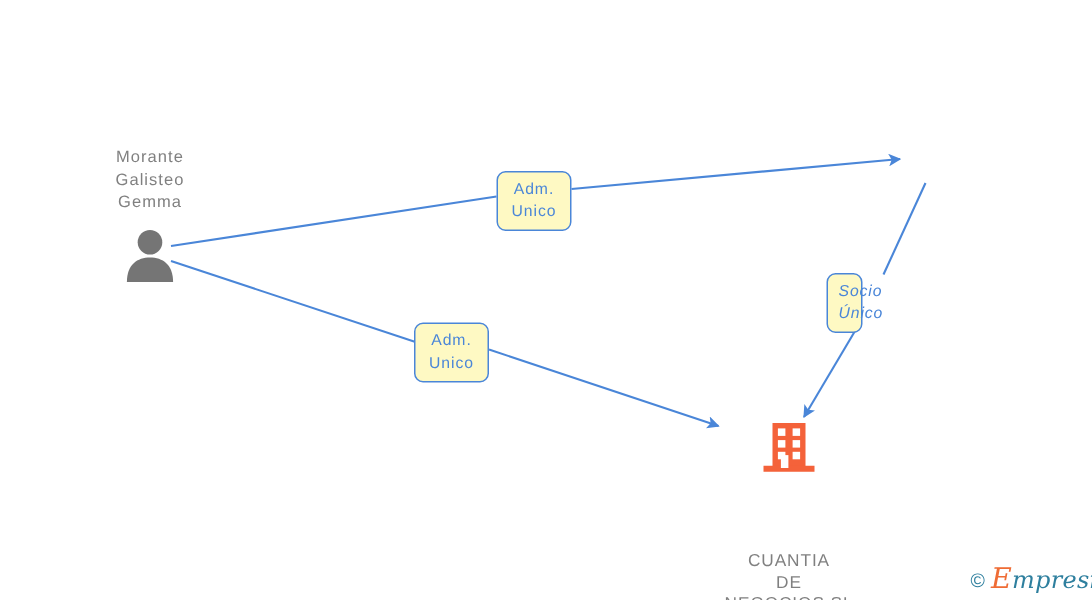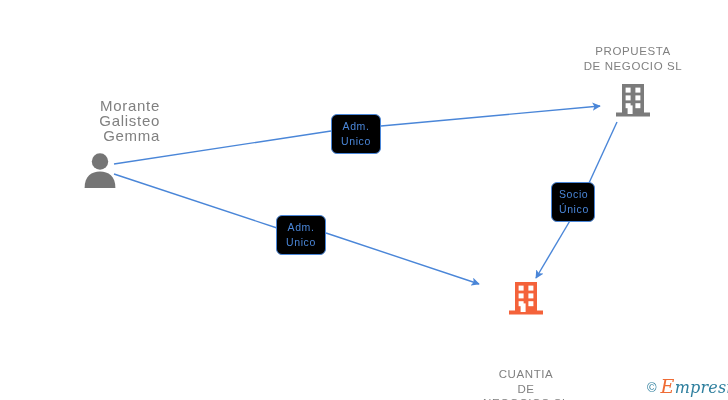--- a/index.html
+++ b/index.html
@@ -28,23 +28,23 @@
 
   
   .person-node {
     position: absolute;
   }
   .person-name {
     position: absolute;
     left: 0;
     top: 0;
     width: 120px;
-    text-align: right;
+    text-align: center;
     color: #808080;
-    font-size: 15px;
+    font-size: 11px;
     line-height: 15px;
     letter-spacing: 0.7px;
     white-space: pre-line;
   }
   .person-glyph {
     position: absolute;
   }
 
   
   .company-node {
@@ -63,21 +63,21 @@
     letter-spacing: 0.6px;
     white-space: pre-line;
   }
 
   
   .edge-chip {
     position: absolute;
     box-sizing: border-box;
     border: 1px solid #4a86d8;
     border-radius: 6px;
-    background: #000000;
+    background: #fef9c3;
     color: #4a86d8;
     font-size: 10.5px;
     line-height: 15px;
     letter-spacing: 0.6px;
     text-align: center;
     padding: 4px 7px 4px 7px;
     white-space: pre-line;
   }
 
   
@@ -136,37 +136,20 @@
 Galisteo
 Gemma</div>
     <div class="person-glyph" style="left:41px; top:52px;">
       <svg width="38" height="38" viewBox="0 0 38 38">
         <circle cx="19" cy="11.5" r="8.2" fill="#757575"></circle>
         <path d="M 3.6 38 C 3.6 26.2 10.6 21.6 19 21.6 C 27.4 21.6 34.4 26.2 34.4 38 Z" fill="#757575"></path>
       </svg>
     </div>
   </div>
 
-  <div class="company-node" style="left:558px; top:44px; width:150px; height:82px;">
-    <div class="company-name" style="left:0; top:0;">PROPUESTA
-DE NEGOCIO SL</div>
-    <div class="company-glyph" style="left:56px; top:38px;">
-      <svg width="38" height="36" viewBox="0 0 38 36">
-        <rect x="8" y="2" width="22" height="30" fill="#7b7b7b"></rect>
-        <rect x="2" y="30.5" width="34" height="4" fill="#7b7b7b"></rect>
-        <rect x="11.6" y="5.6" width="5" height="5" fill="#ffffff"></rect>
-        <rect x="21.4" y="5.6" width="5" height="5" fill="#ffffff"></rect>
-        <rect x="11.6" y="13.4" width="5" height="5" fill="#ffffff"></rect>
-        <rect x="21.4" y="13.4" width="5" height="5" fill="#ffffff"></rect>
-        <rect x="11.6" y="21.2" width="5" height="5" fill="#ffffff"></rect>
-        <rect x="21.4" y="21.2" width="5" height="5" fill="#ffffff"></rect>
-        <rect x="13.6" y="23.4" width="5" height="8.6" fill="#ffffff"></rect>
-      </svg>
-    </div>
-  </div>
 
   <div class="company-node" style="left:451px; top:280px; width:150px; height:80px;">
     <div class="company-glyph" style="left:56px; top:0;">
       <svg width="38" height="36" viewBox="0 0 38 36">
         <rect x="8" y="2" width="22" height="30" fill="#f4623a"></rect>
         <rect x="2" y="30.5" width="34" height="4" fill="#f4623a"></rect>
         <rect x="11.6" y="5.6" width="5" height="5" fill="#ffffff"></rect>
         <rect x="21.4" y="5.6" width="5" height="5" fill="#ffffff"></rect>
         <rect x="11.6" y="13.4" width="5" height="5" fill="#ffffff"></rect>
         <rect x="21.4" y="13.4" width="5" height="5" fill="#ffffff"></rect>
@@ -179,21 +162,21 @@
 DE
 NEGOCIOS SL</div>
   </div>
 
   <div class="edge-chip" style="left:331px; top:114px; width:50px;">Adm.
 Unico</div>
 
   <div class="edge-chip" style="left:276px; top:215px; width:50px;">Adm.
 Unico</div>
 
-  <div class="edge-chip" style="left:551px; top:182px; width:44px;">Socio
+  <div class="edge-chip" style="left:551px; top:182px; width:24px;font-style:italic;">Socio
 Único</div>
 
   <div class="watermark" style="left:647px; top:378px;">
     <span class="wm-copy">©</span>
     <span class="wm-word"><span class="wm-initial">E</span><span>mpresia</span></span>
   </div>
 
 </div>
 
 </body></html>

